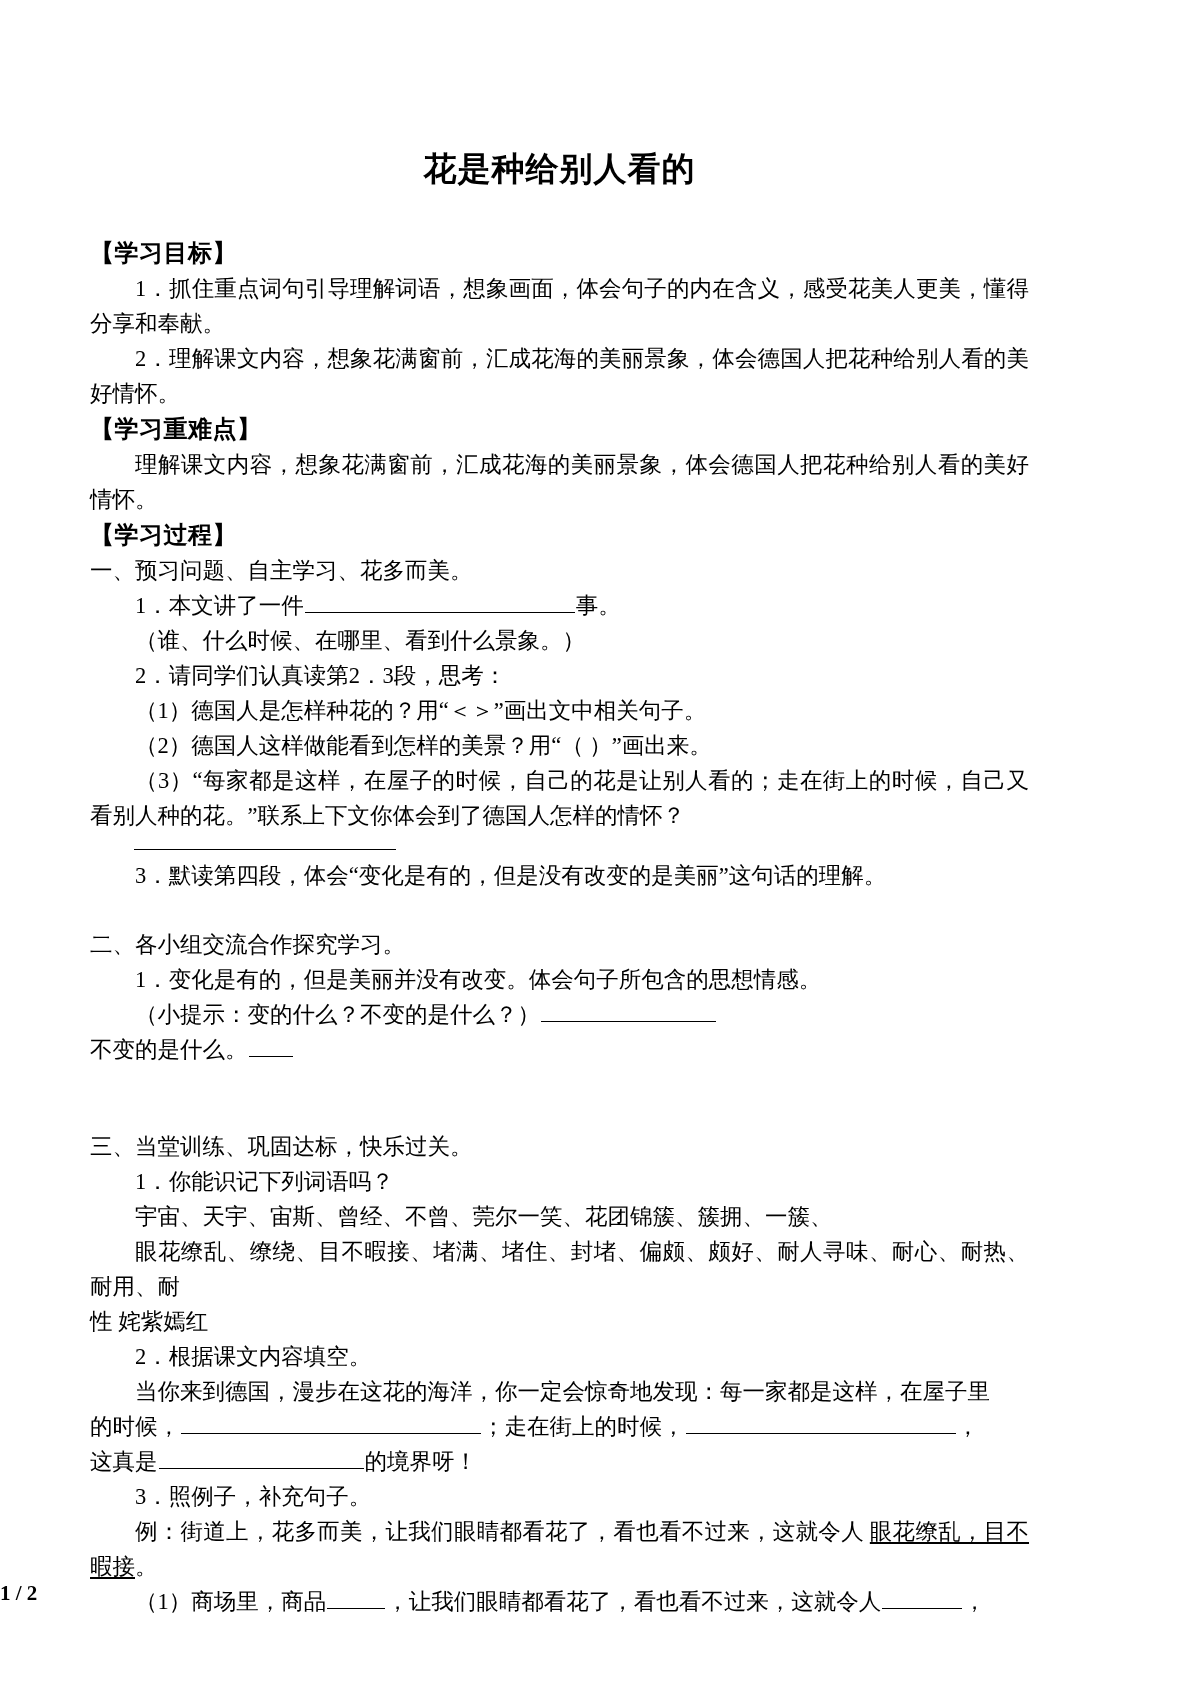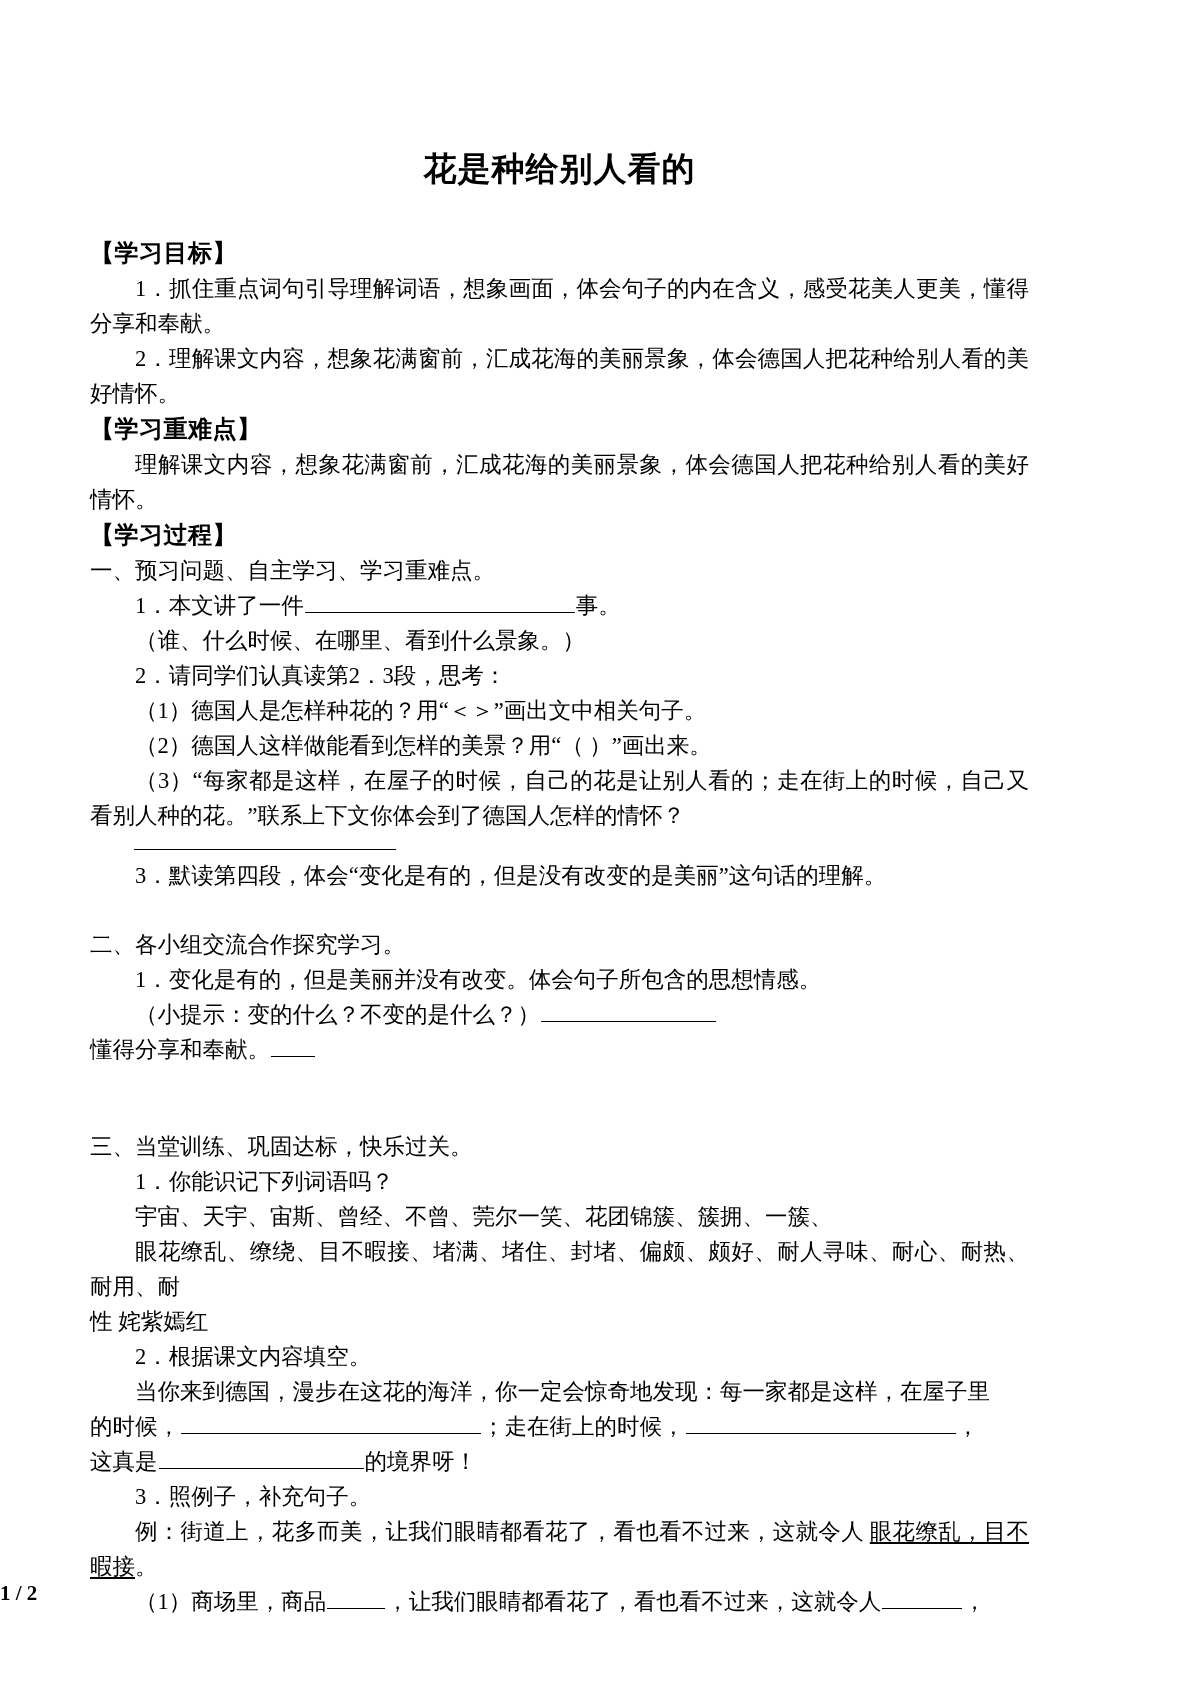--- a/index.html
+++ b/index.html
@@ -105,36 +105,36 @@
 
     <p class="sect-head">【学习目标】</p>
     <p class="line ind2">1．抓住重点词句引导理解词语，想象画面，体会句子的内在含义，感受花美人更美，懂得分享和奉献。</p>
     <p class="line ind2">2．理解课文内容，想象花满窗前，汇成花海的美丽景象，体会德国人把花种给别人看的美好情怀。</p>
 
     <p class="sect-head">【学习重难点】</p>
     <p class="line ind2">理解课文内容，想象花满窗前，汇成花海的美丽景象，体会德国人把花种给别人看的美好情怀。</p>
 
     <p class="sect-head">【学习过程】</p>
 
-    <p class="line">一、预习问题、自主学习、学习重难点。</p>
+    <p class="line">一、预习问题、自主学习、花多而美。</p>
     <p class="line ind2"><span>1．本文讲了一件</span><span class="blank bl-xl"></span><span>事。</span></p>
     <p class="line ind2">（谁、什么时候、在哪里、看到什么景象。）</p>
     <p class="line ind2">2．请同学们认真读第2．3段，思考：</p>
     <p class="line ind2">（1）德国人是怎样种花的？用“＜＞”画出文中相关句子。</p>
     <p class="line ind2">（2）德国人这样做能看到怎样的美景？用“（ ）”画出来。</p>
     <p class="line ind2">（3）“每家都是这样，在屋子的时候，自己的花是让别人看的；走在街上的时候，自己又看别人种的花。”联系上下文你体会到了德国人怎样的情怀？</p>
     <div class="standalone-blank"></div>
     <p class="line ind2">3．默读第四段，体会“变化是有的，但是没有改变的是美丽”这句话的理解。</p>
 
     <div class="spacer-md"></div>
 
     <p class="line">二、各小组交流合作探究学习。</p>
     <p class="line ind2">1．变化是有的，但是美丽并没有改变。体会句子所包含的思想情感。</p>
     <p class="line ind2"><span>（小提示：变的什么？不变的是什么？）</span><span class="blank bl-md"></span></p>
-    <p class="line"><span>懂得分享和奉献。</span><span class="blank bl-xxs"></span></p>
+    <p class="line"><span>不变的是什么。</span><span class="blank bl-xxs"></span></p>
 
     <div class="spacer-lg"></div>
 
     <p class="line">三、当堂训练、巩固达标，快乐过关。</p>
     <p class="line ind2">1．你能识记下列词语吗？</p>
     <p class="line ind2">宇宙、天宇、宙斯、曾经、不曾、莞尔一笑、花团锦簇、簇拥、一簇、</p>
     <p class="line ind2">眼花缭乱、缭绕、目不暇接、堵满、堵住、封堵、偏颇、颇好、耐人寻味、耐心、耐热、耐用、耐</p>
     <p class="line">性 姹紫嫣红</p>
     <p class="line ind2">2．根据课文内容填空。</p>
     <p class="line ind2">当你来到德国，漫步在这花的海洋，你一定会惊奇地发现：每一家都是这样，在屋子里</p>

